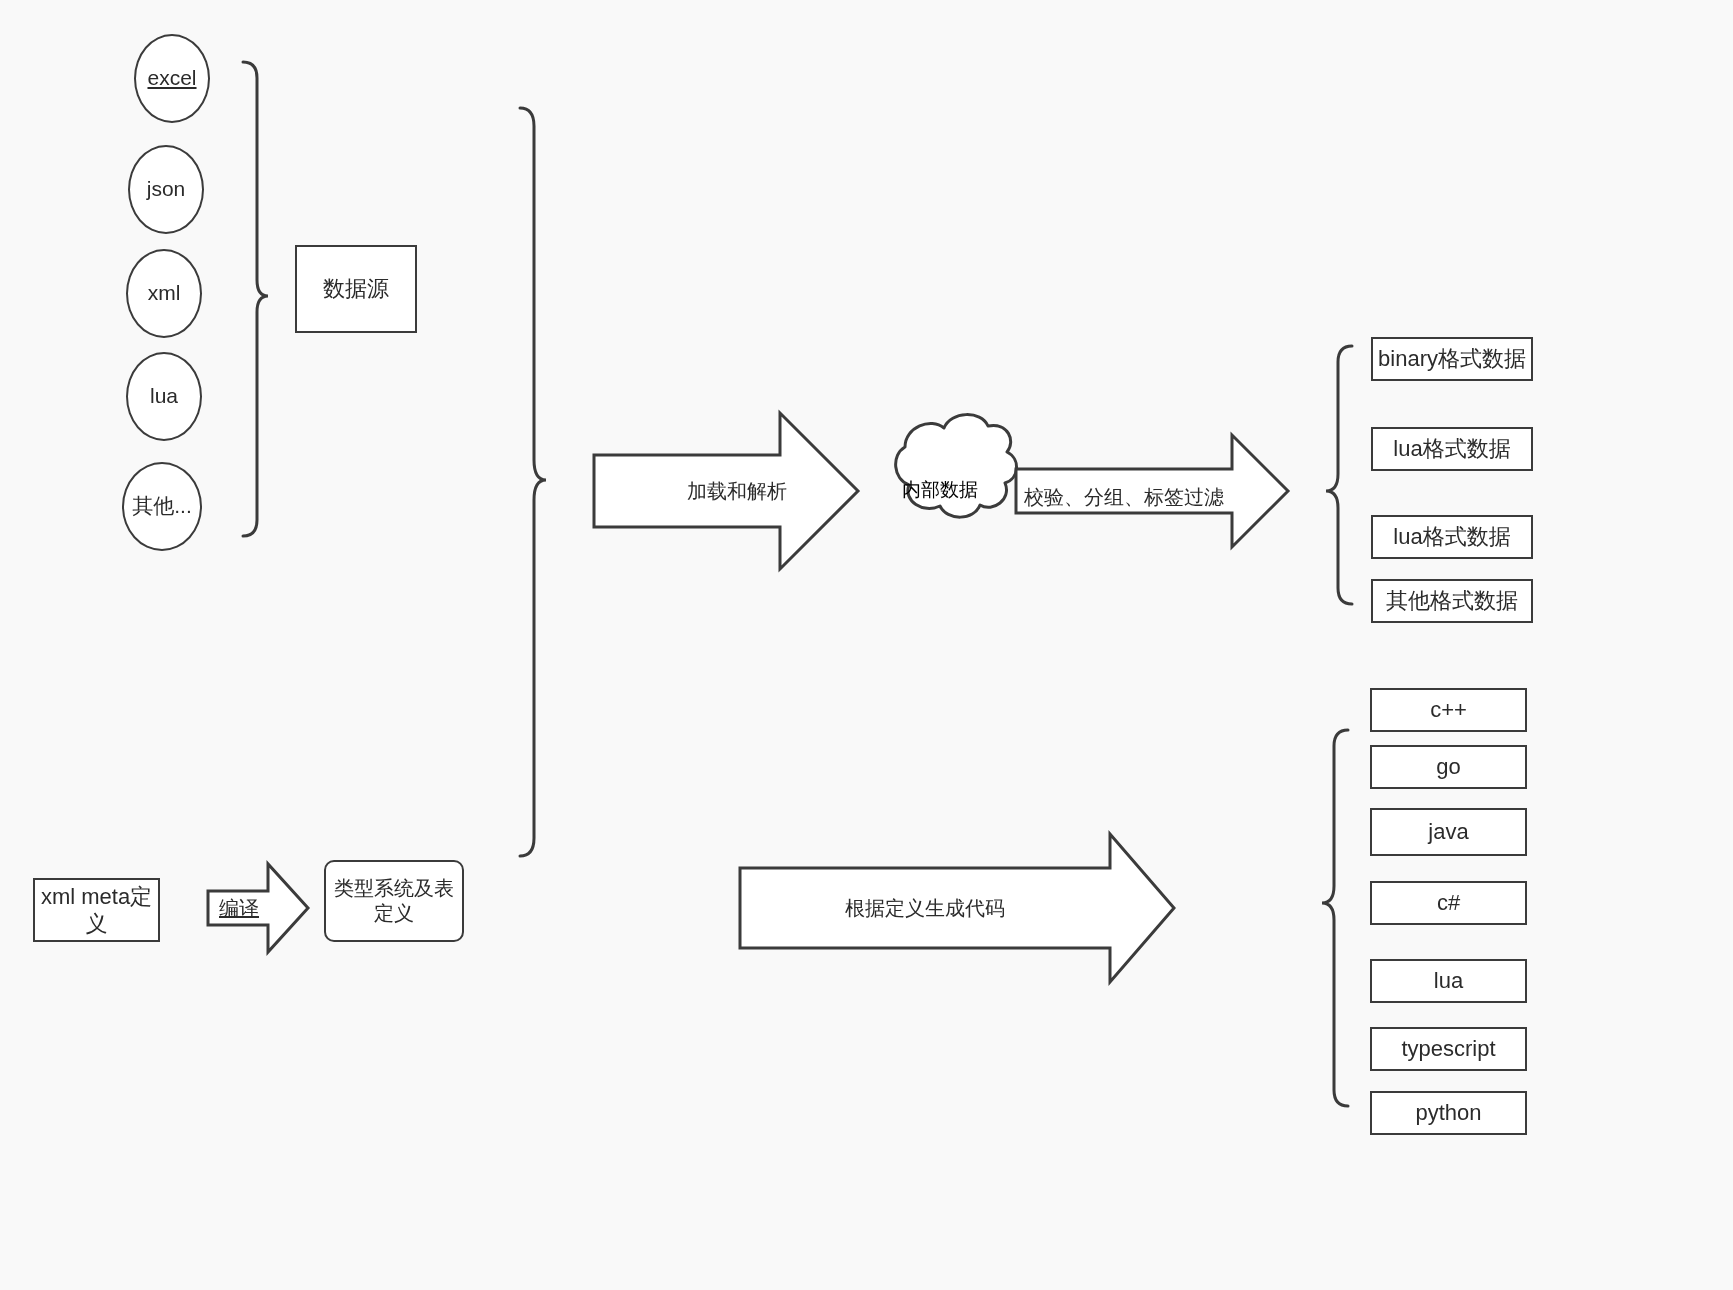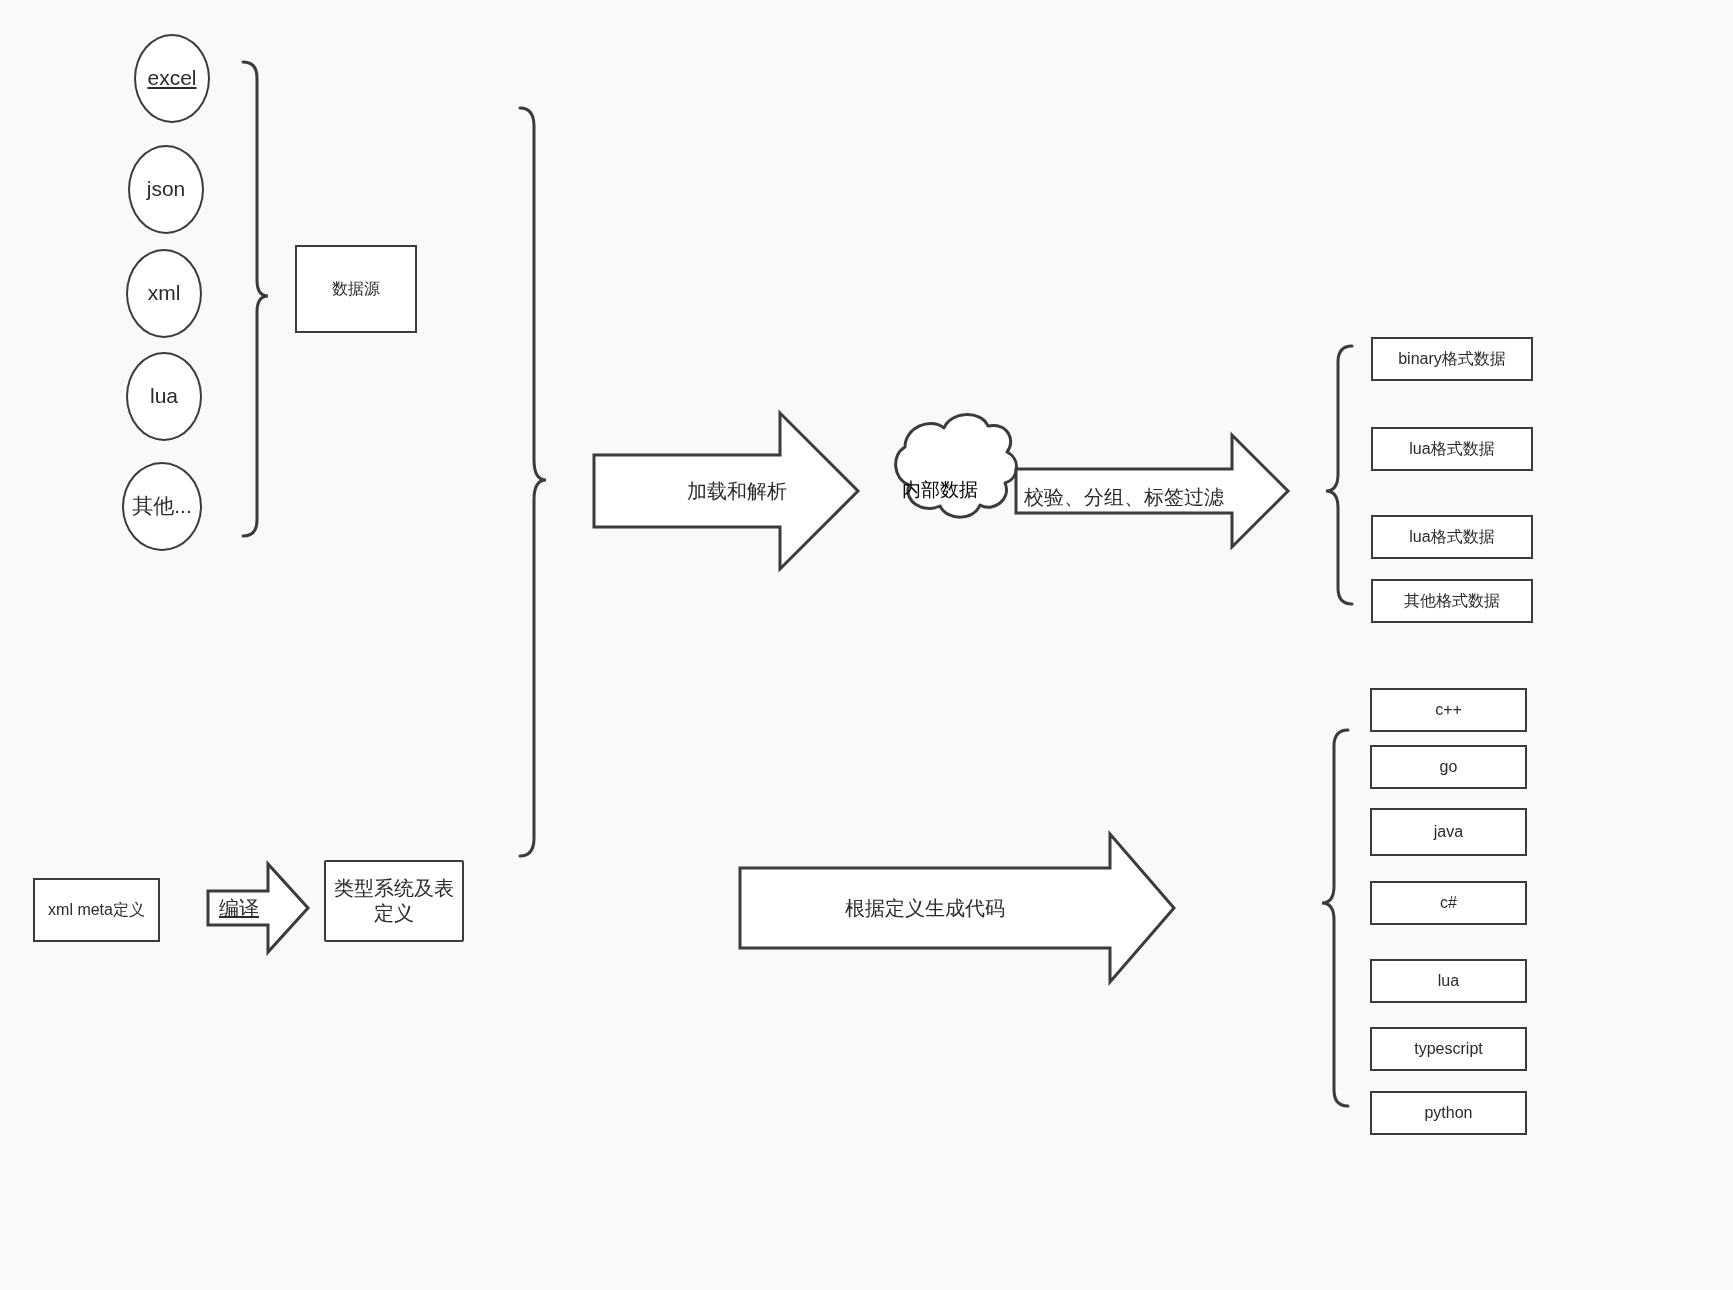--- a/index.html
+++ b/index.html
@@ -25,25 +25,25 @@
     color: #2b2b2b;
     background: #ffffff;
     border: 2.5px solid #3b3b3b;
     line-height: 1.25;
   }
   .ellipse {
     border-radius: 50%;
     font-size: 21px;
   }
   .rect {
-    font-size: 16px;
+    font-size: 22px;
   }
   .rect-round {
     font-size: 20px;
-    border-radius: 2px;
+    border-radius: 10px;
   }
   .svg-layer {
     position: absolute;
     left: 0;
     top: 0;
     width: 1733px;
     height: 1290px;
     pointer-events: none;
   }
   .arrow-label {

